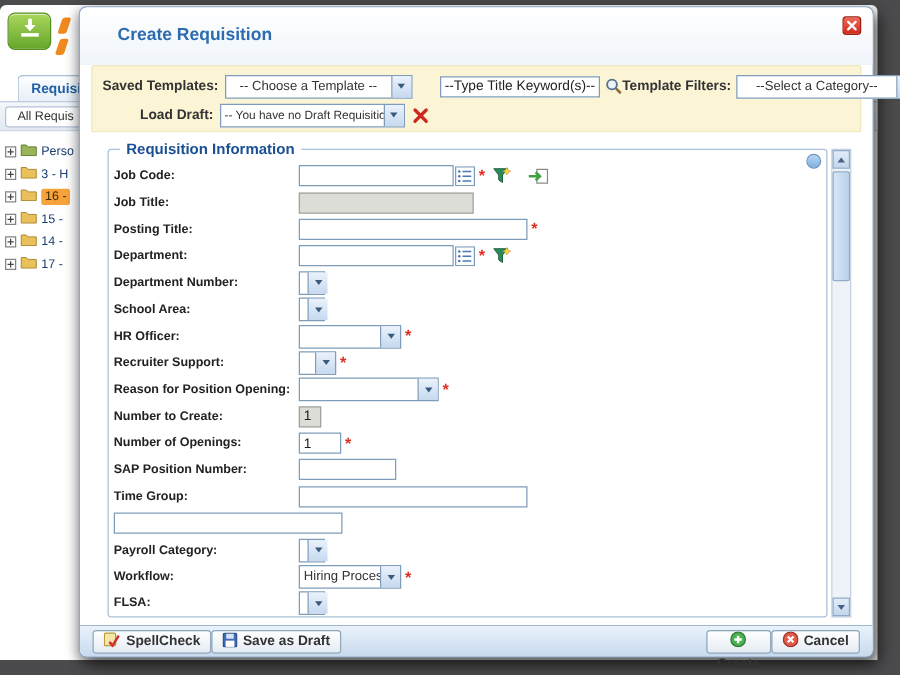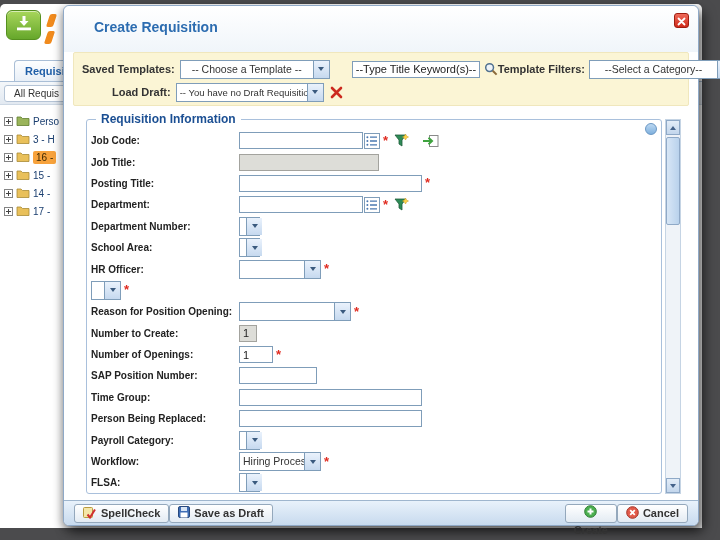--- a/index.html
+++ b/index.html
@@ -286,20 +286,21 @@
         <div class="frow">
           <label class="flabel">HR Officer:</label>
           <span class="combo c82">
               <span class="combo-text"></span>
               <span class="combo-arrow"></span>
             </span>
           <span class="req">*</span>
         </div>
 
         <div class="frow">
+          <label class="flabel">Recruiter Support:</label>
           <span class="combo c30">
               <span class="combo-text"></span>
               <span class="combo-arrow"></span>
             </span>
           <span class="req">*</span>
         </div>
 
         <div class="frow">
           <label class="flabel">Reason for Position Opening:</label>
           <span class="combo c112">
@@ -324,21 +325,20 @@
           <label class="flabel">SAP Position Number:</label>
           <input class="txt w78" style="">
         </div>
 
         <div class="frow">
           <label class="flabel">Time Group:</label>
           <input class="txt w183" style="">
         </div>
 
         <div class="frow">
-          <label class="flabel">Person Being Replaced:</label>
           <input class="txt w183" style="">
         </div>
 
         <div class="frow">
           <label class="flabel">Payroll Category:</label>
           <span class="combo c21">
               <span class="combo-text"></span>
               <span class="combo-arrow"></span>
             </span>
         </div>

